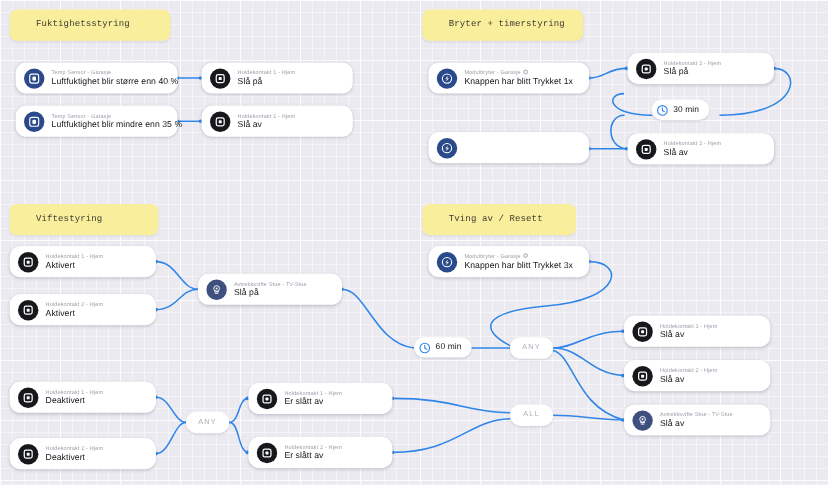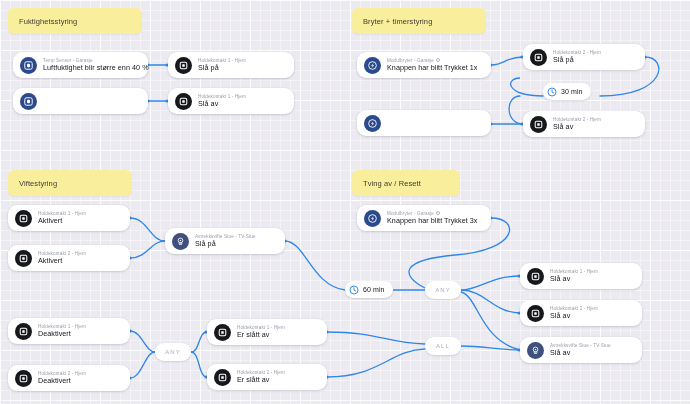--- a/index.html
+++ b/index.html
@@ -37,26 +37,27 @@
   }
 
   
   .group-chip {
     position: absolute;
     z-index: 2;
     background: #f9ee9c;
     border-radius: 6px;
     display: flex;
     align-items: center;
-    padding-left: 11px;
+    padding-left: 22px;
     height: 26px;
     color: #403c32;
     font-size: 7.5px;
     letter-spacing: 0.1px;
     box-shadow: 0 1px 1px rgba(40,40,60,0.06);
+    font-family: Liberation Mono, monospace;
   }
 
   
   .node {
     position: absolute;
     z-index: 3;
     background: #ffffff;
     border-radius: 9px;
     display: flex;
     align-items: center;
@@ -219,21 +220,21 @@
   <div id="groups-layer">
       <div class="group-chip" style="left: 8px; top: 8px; width: 134px; background: rgb(249, 238, 156);">
         <span>Fuktighetsstyring</span>
       </div>
       <div class="group-chip" style="left: 352px; top: 8px; width: 134px; background: rgb(249, 238, 156);">
         <span>Bryter + timerstyring</span>
       </div>
       <div class="group-chip" style="left: 8px; top: 170px; width: 124px; background: rgb(249, 238, 156); text-align: center;">
         <span>Viftestyring</span>
       </div>
-      <div class="group-chip" style="left: 352px; top: 170px; width: 108px; background: rgb(249, 238, 156);">
+      <div class="group-chip" style="left: 352px; top: 170px; width: 128px; background: rgb(249, 238, 156);">
         <span>Tving av / Resett</span>
       </div>
     </div>
 
   <div id="nodes-layer">
       <div class="node" style="left: 13px; top: 52px; width: 135px; height: 26px;">
         <div class="node-icon icon-blue">
           <svg width="11" height="11" viewBox="0 0 16 16">
             <rect x="2.6" y="2.6" width="10.8" height="10.8" rx="2.4" fill="none" stroke="#fff" stroke-width="1.4"></rect>
             <rect x="5.8" y="5.4" width="4.4" height="5.2" rx="1.6" fill="#fff"></rect>
@@ -245,20 +246,26 @@
           </div>
           <div class="node-title">Luftfuktighet blir større enn 40 %</div>
         </div>
       </div>
       <div class="node" style="left: 13px; top: 88px; width: 135px; height: 26px;">
         <div class="node-icon icon-blue">
           <svg width="11" height="11" viewBox="0 0 16 16">
             <rect x="2.6" y="2.6" width="10.8" height="10.8" rx="2.4" fill="none" stroke="#fff" stroke-width="1.4"></rect>
             <rect x="5.8" y="5.4" width="4.4" height="5.2" rx="1.6" fill="#fff"></rect>
           </svg>
+        </div>
+        <div class="node-text">
+          <div class="node-sub">
+            <span>Temp Sensor - Garasje</span>
+          </div>
+          <div class="node-title">Luftfuktighet blir mindre enn 35 %</div>
         </div>
       </div>
       <div class="node" style="left: 168px; top: 52px; width: 126px; height: 26px;">
         <div class="node-icon icon-dark">
           <svg width="11" height="11" viewBox="0 0 16 16">
             <rect x="3.2" y="3.2" width="9.6" height="9.6" rx="2.2" fill="none" stroke="#fff" stroke-width="1.5"></rect>
             <rect x="6.2" y="6.2" width="3.6" height="3.6" rx="0.8" fill="#fff"></rect>
           </svg>
         </div>
         <div class="node-text">

